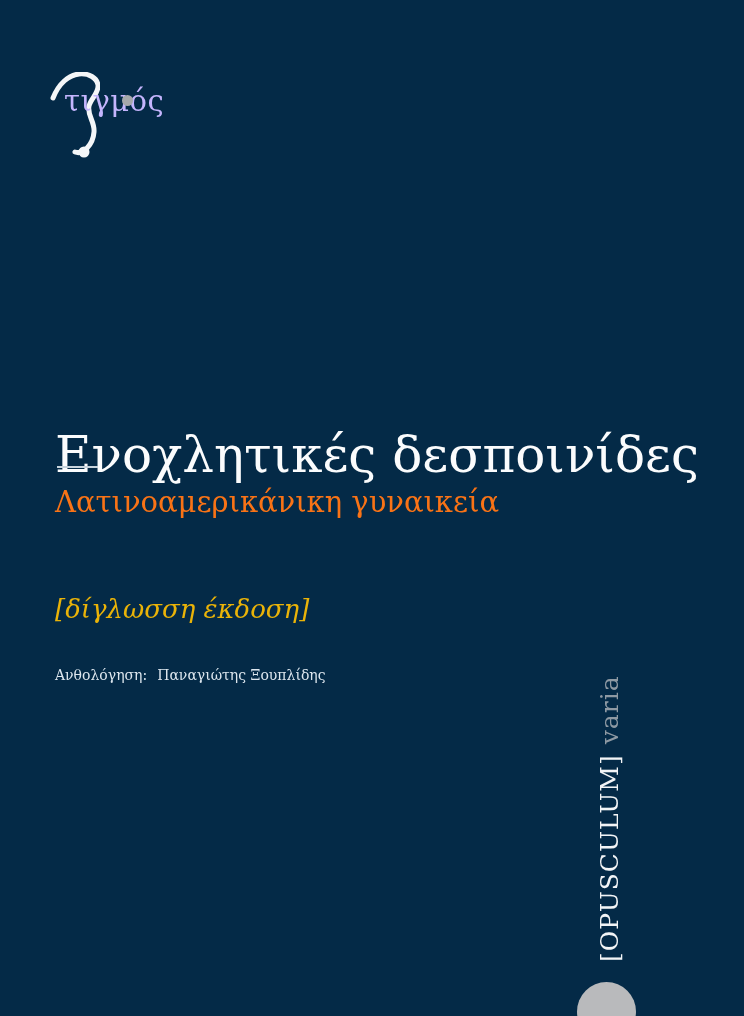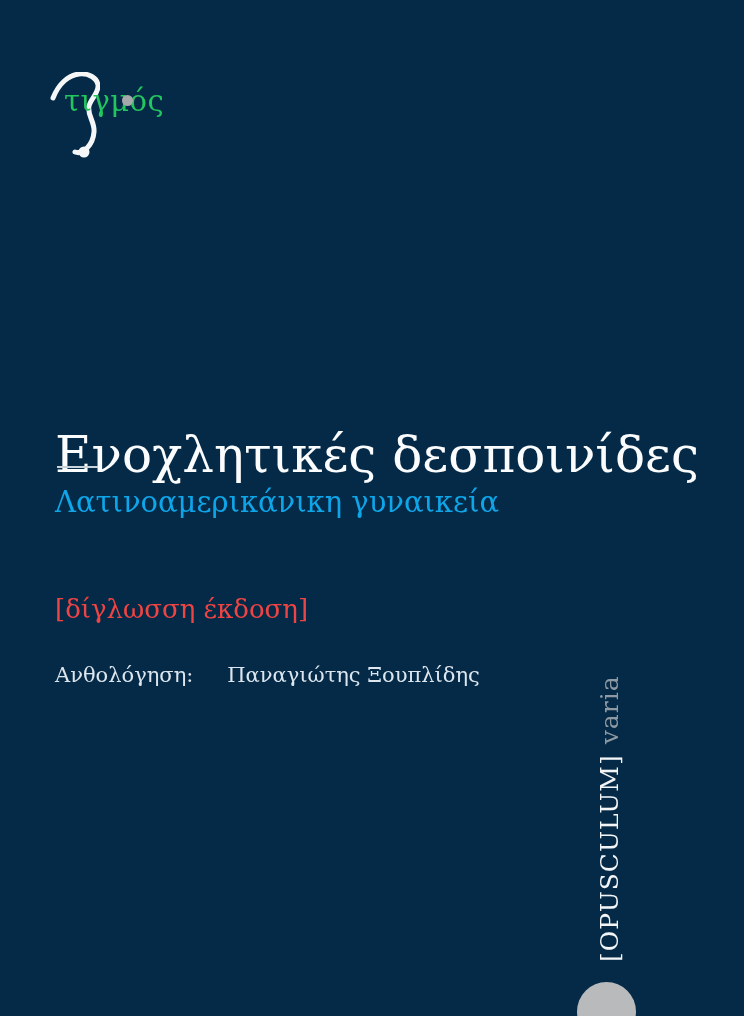--- a/index.html
+++ b/index.html
@@ -26,21 +26,21 @@
   .logo-glyph {
     position: absolute;
     left: 0;
     top: 0;
   }
   .logo-wordmark {
     position: absolute;
     left: 14px;
     top: 12px;
     font-size: 29px;
-    color: #22c55e;
+    color: #c4b5fd;
     letter-spacing: 0.5px;
     white-space: nowrap;
   }
   .logo-dot {
     position: absolute;
     left: 72px;
     top: 23px;
     width: 11px;
     height: 11px;
     border-radius: 50%;
@@ -66,54 +66,54 @@
     width: 41px;
     height: 2px;
     background: #c7d3dc;
   }
   .subtitle {
     position: absolute;
     left: 55px;
     top: 484px;
     font-size: 29px;
     line-height: 37px;
-    color: #0ea5e9;
+    color: #f97316;
     white-space: nowrap;
   }
   .edition-note {
     position: absolute;
     left: 55px;
     top: 594px;
     font-size: 26px;
-    color: #ef4444;
+    color: #eab308;
     white-space: nowrap;
+    font-style: italic;
   }
 
   
   .anthology {
     position: absolute;
     left: 55px;
     top: 661px;
     display: flex;
     align-items: flex-start;
     color: #dde6ee;
-    font-size: 21px;
+    font-size: 14px;
     line-height: 29.5px;
   }
   .anthology-label {
     white-space: nowrap;
     margin-right: 10px;
   }
   .anthology-names {
     display: flex;
     flex-direction: column;
   }
   .anthology-name {
     white-space: nowrap;
-    margin-left: 24px;
   }
 
   
   .series-vertical {
     position: absolute;
     left: 594px;
     top: 962px;
     transform: rotate(-90deg);
     transform-origin: 0 0;
     white-space: nowrap;

